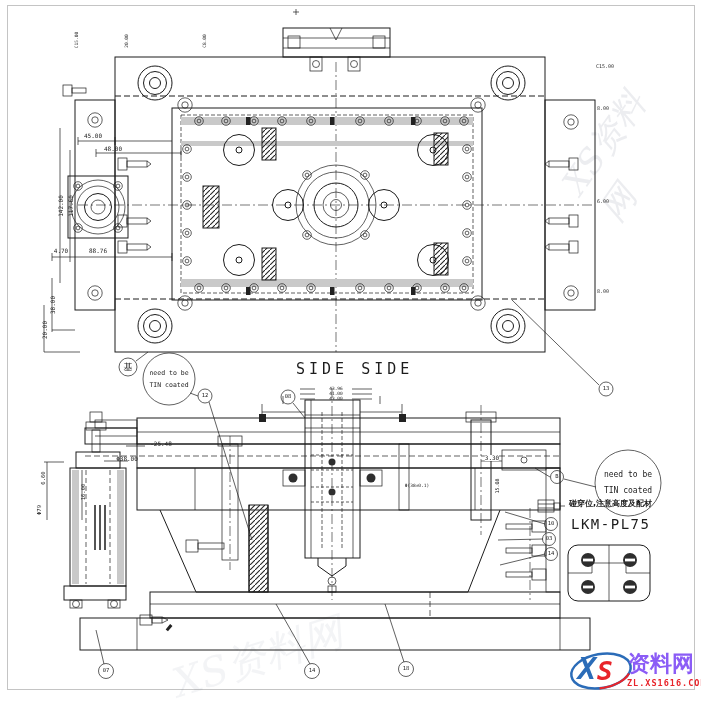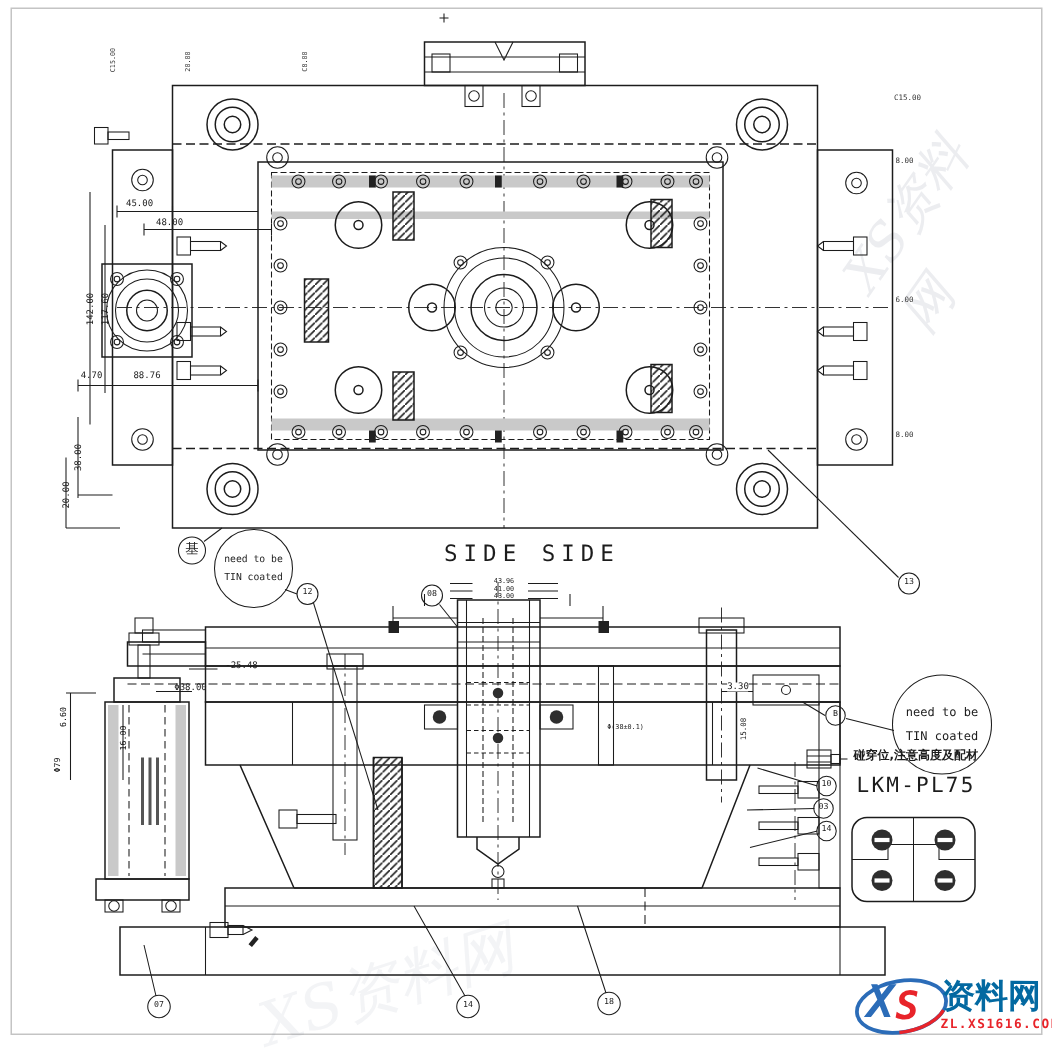--- a/index.html
+++ b/index.html
@@ -13,21 +13,21 @@
   .cl{stroke-dasharray:10 3 2 3;stroke-width:.6;}
   .gry{fill:#c9c9c9;stroke:none;}
   .t{position:absolute;font-family:"DejaVu Sans Mono","DejaVu Sans",sans-serif;
      color:#1c1c1c;white-space:nowrap;line-height:1;}
   .ctr{transform:translate(-50%,-50%);}
   .rot{transform:translate(-50%,-50%) rotate(-90deg);}
   .faint{position:absolute;color:rgba(100,110,135,.12);font-style:italic;
          font-family:"DejaVu Serif",serif;pointer-events:none;}
   .wmX{position:absolute;font-weight:bold;font-style:italic;color:#2b6cb8;}
   .wmS{position:absolute;font-weight:bold;font-style:italic;color:#e8242a;}
-  .wmSite{position:absolute;font-weight:bold;color:#0369a1;font-family:"DejaVu Sans",sans-serif;}
+  .wmSite{position:absolute;font-weight:bold;color:#8b5cf6;font-family:"DejaVu Sans",sans-serif;}
   .wmUrl{position:absolute;font-weight:bold;color:#e8242a;letter-spacing:1px;}
 </style>
 </head>
 <body>
 
 <div id="stage">
 <div id="frame"></div>
 
 <span class="faint" style="left:560px;top:100px;font-size:34px;transform:rotate(-55deg);">XS资料网</span>
 <span class="faint" style="left:170px;top:630px;font-size:40px;color:rgba(100,110,135,.08);transform:rotate(-18deg);">XS资料网</span>

